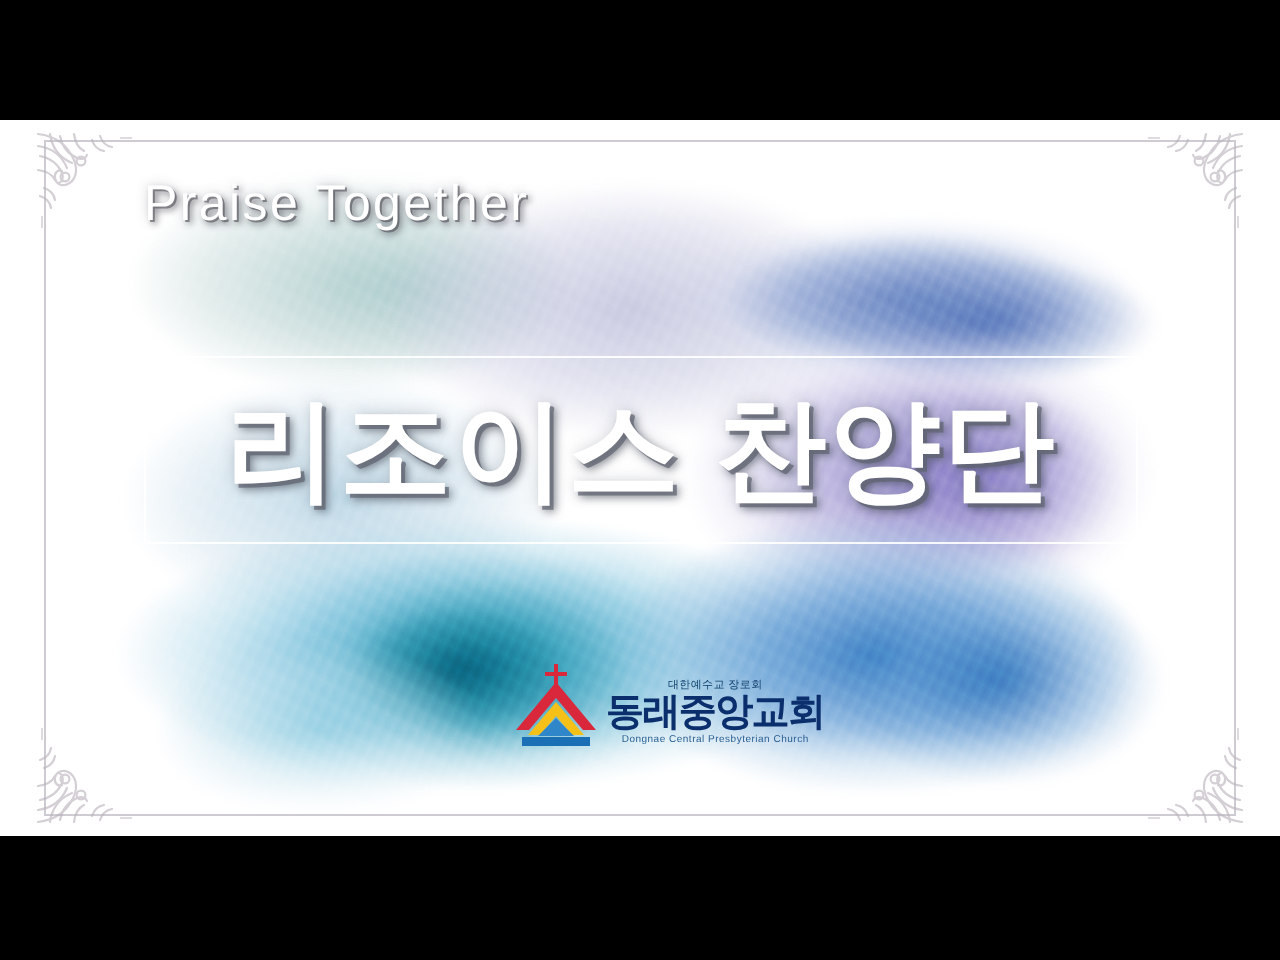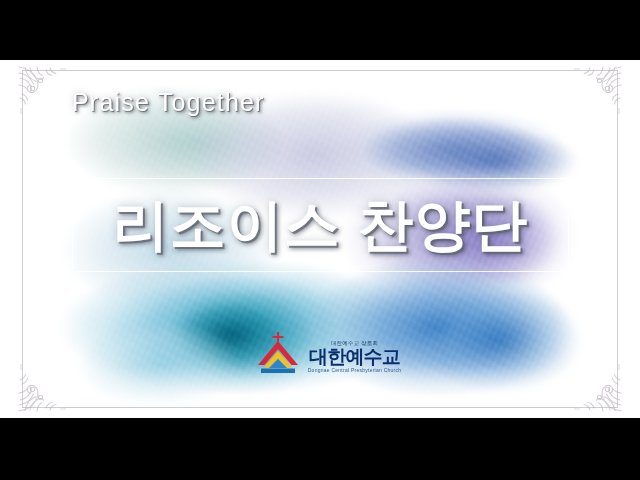--- a/index.html
+++ b/index.html
@@ -461,21 +461,21 @@
           <path d="M22 19 L36 35.5 L30 35.5 L22 26 L14 35.5 L8 35.5 Z" fill="#f5c018"></path>
 
           <path d="M5 36.5 L39 36.5 L39 41 L5 41 Z" fill="#1a6fb5"></path>
 
           <path d="M22 27 L31 36 L13 36 Z" fill="#2f86c9"></path>
         </svg>
       </div>
 
       <div id="logo-text">
         <div class="logo-denom">대한예수교 장로회</div>
-        <div class="logo-name">대한예수교</div>
+        <div class="logo-name">동래중앙교회</div>
         <div class="logo-eng">Dongnae Central Presbyterian Church</div>
       </div>
 
     </div>
 
   </div>
 
   <div class="letterbox bottom"></div>
 
 </div>

